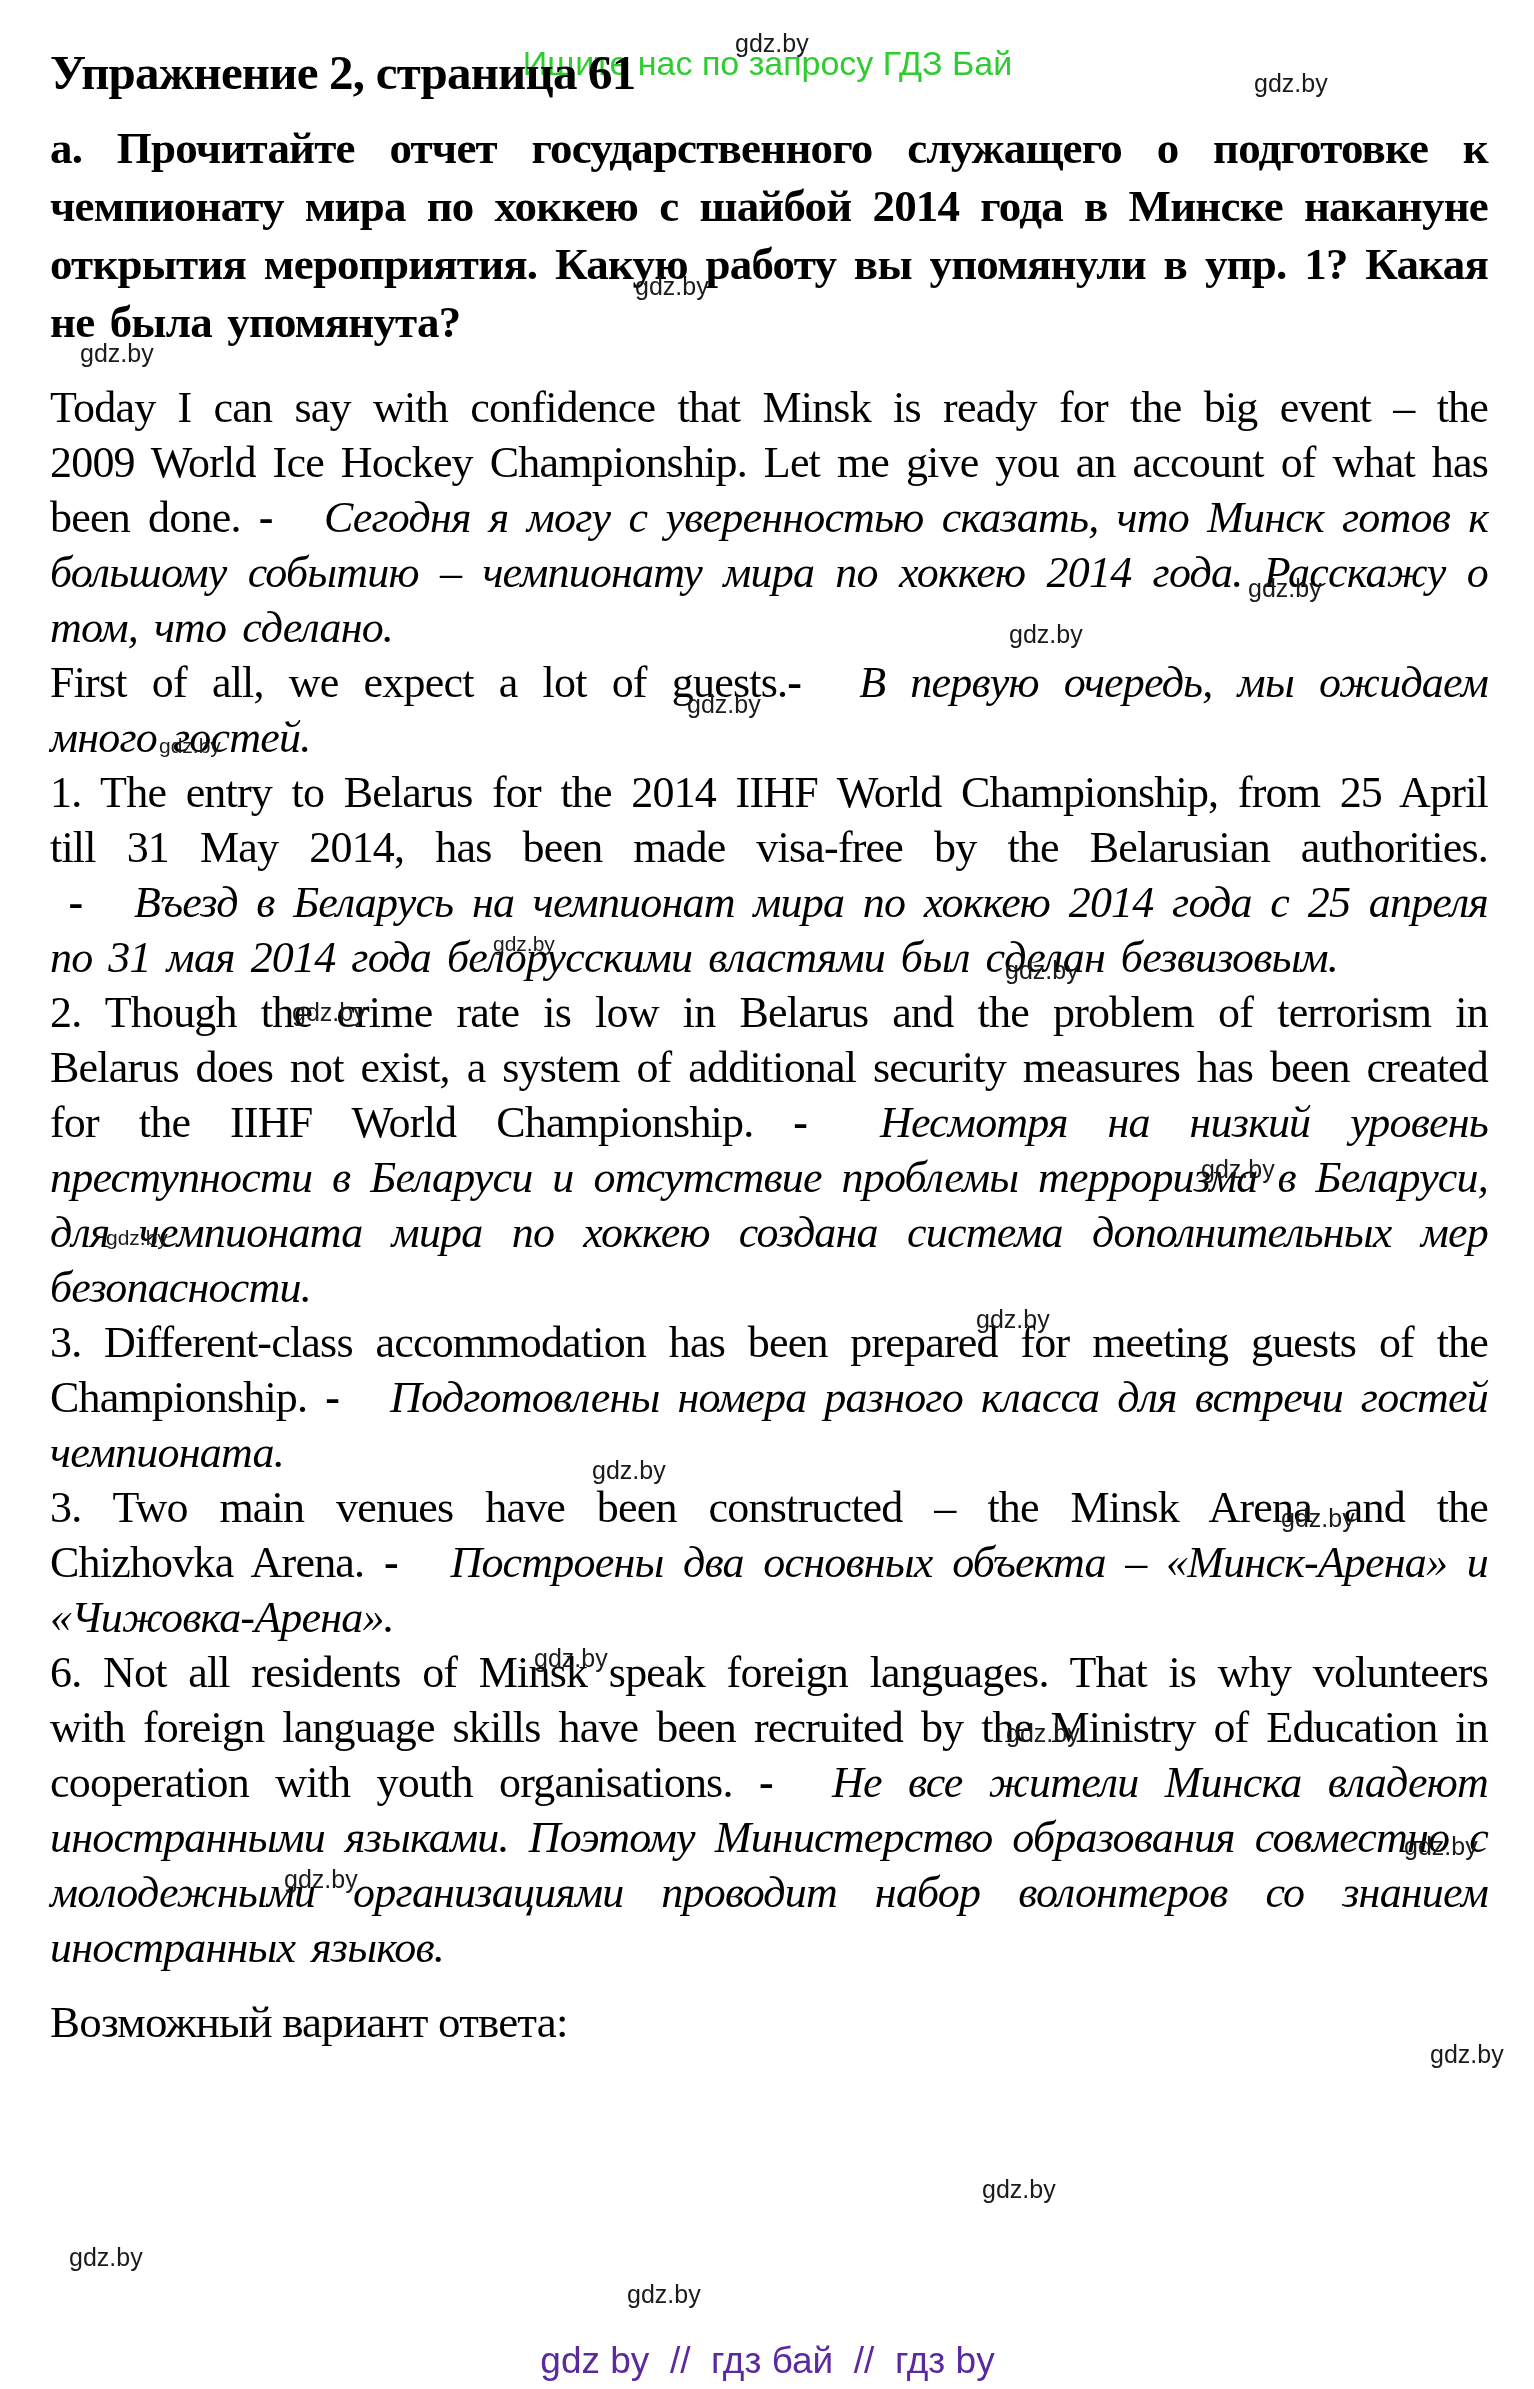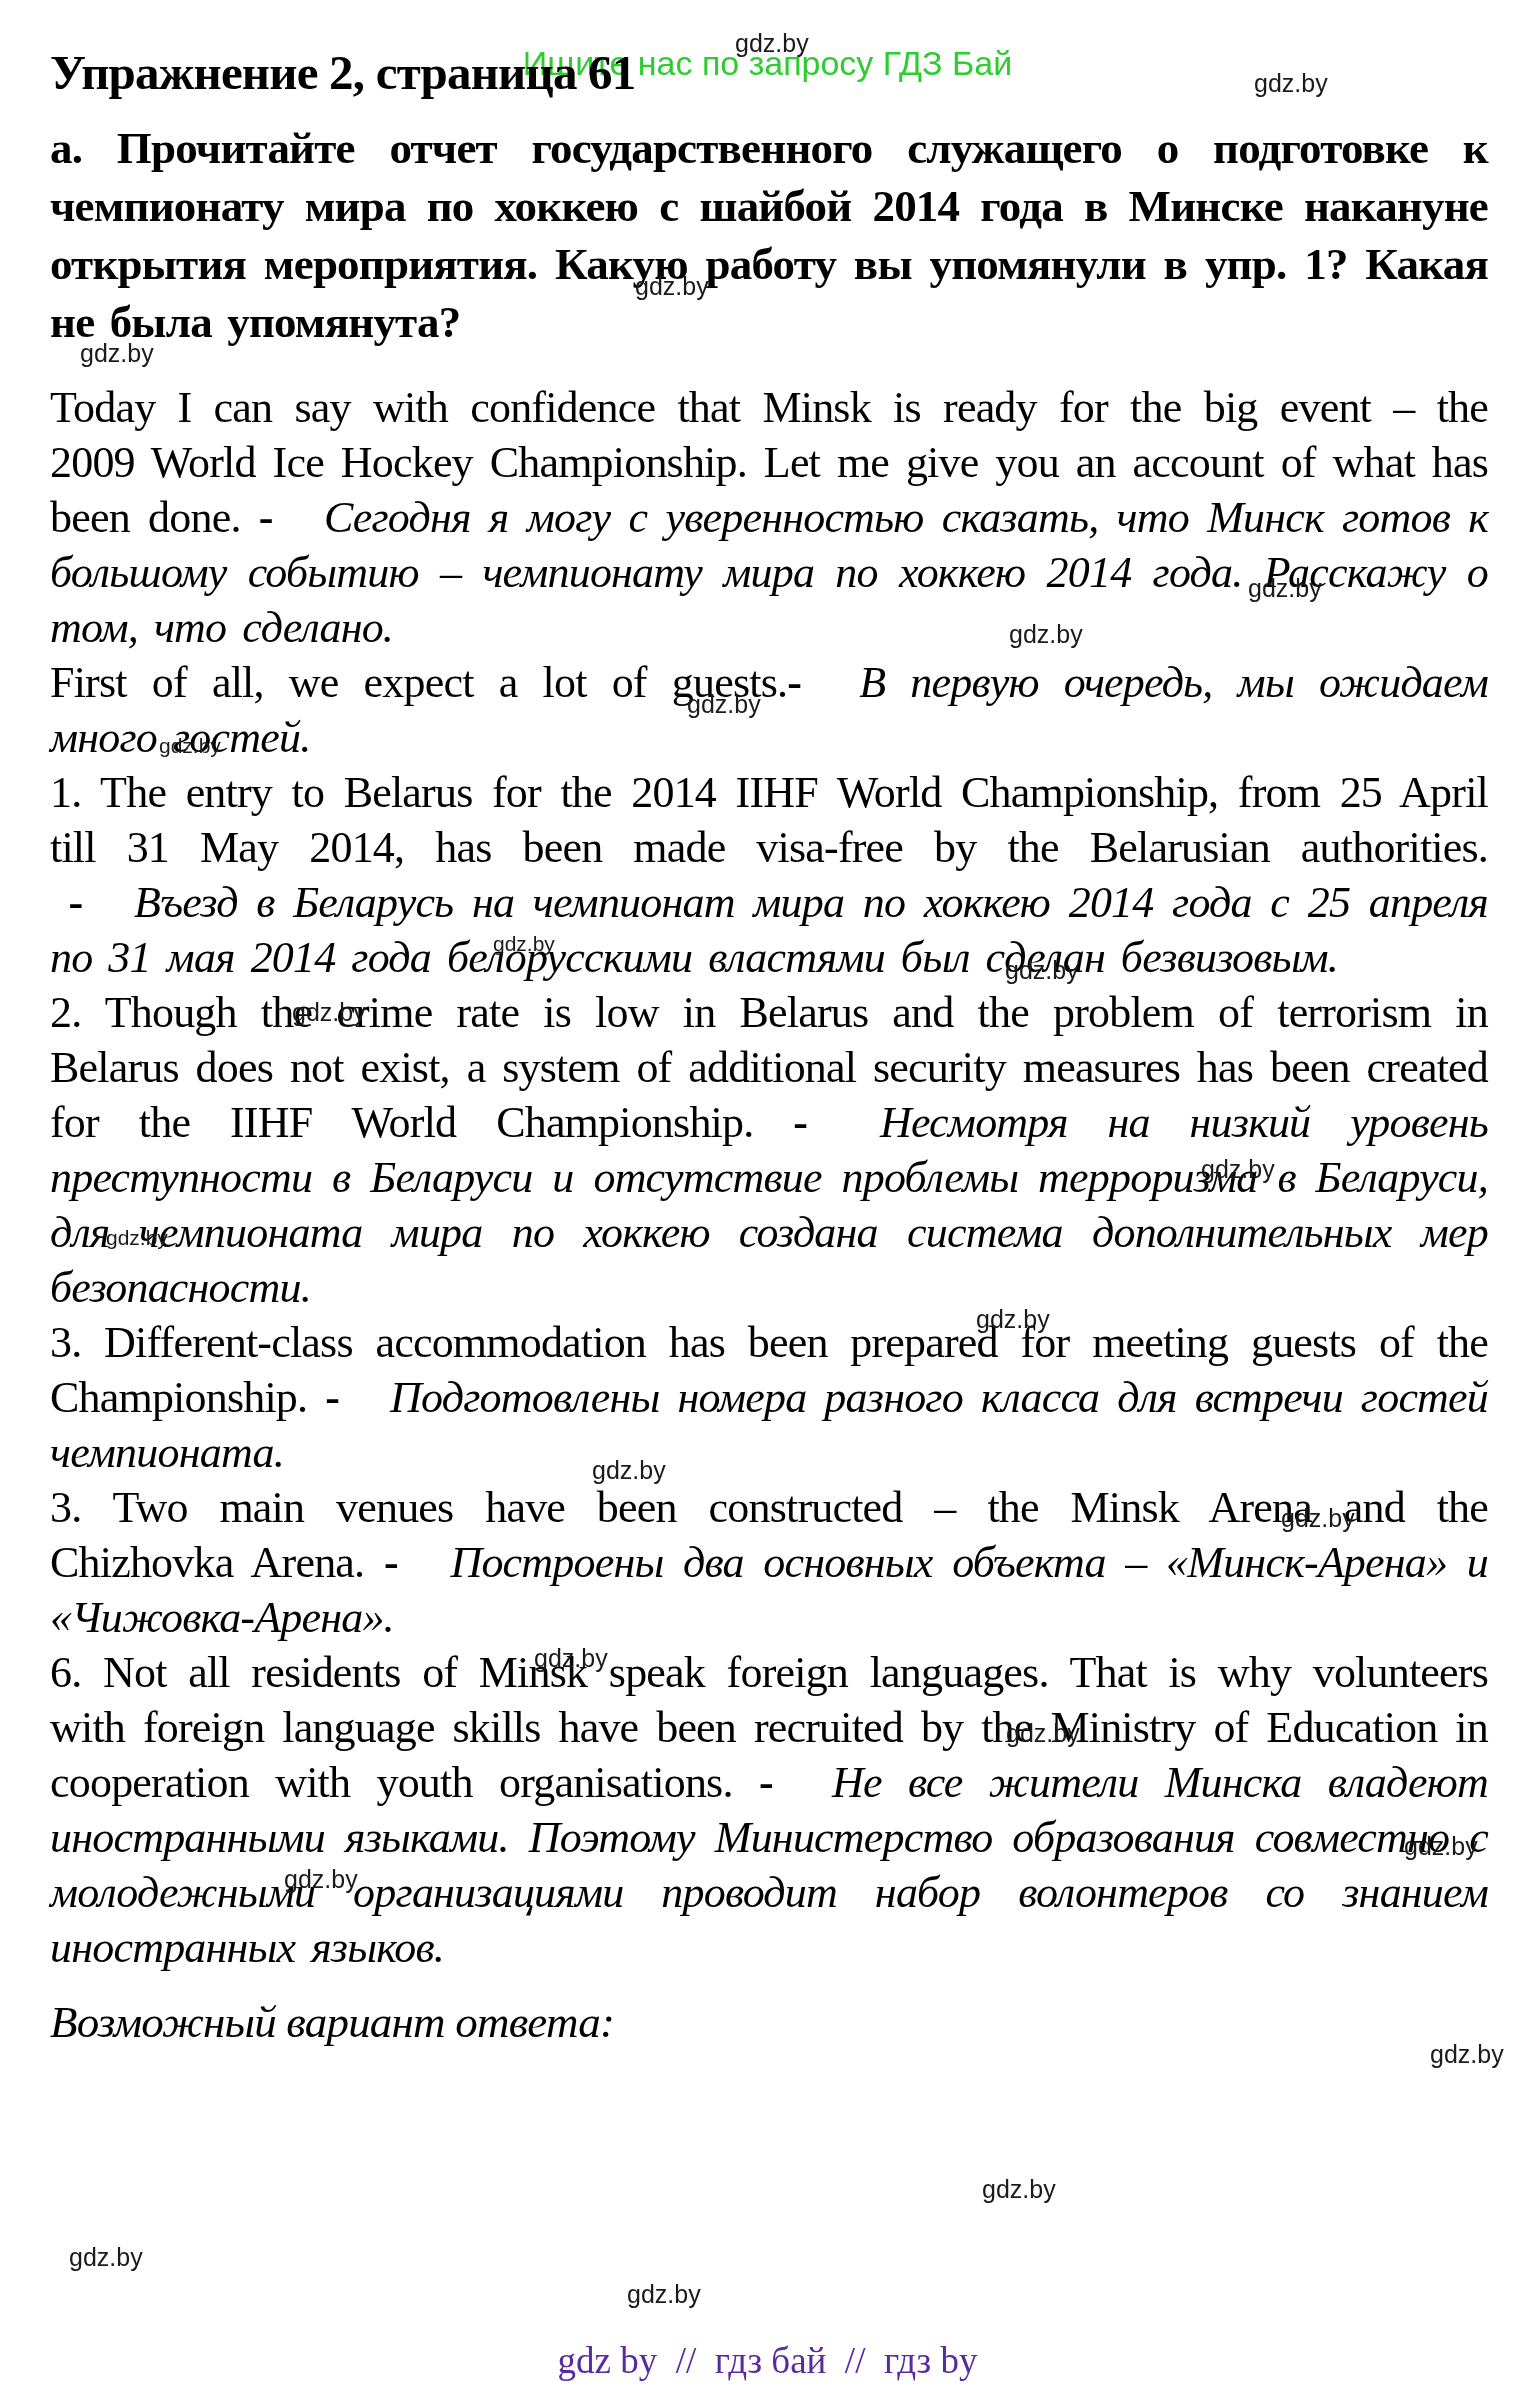--- a/index.html
+++ b/index.html
@@ -37,33 +37,33 @@
   .report{margin-top:29px;}
   .report p{
     margin:0;
     font-size:44px;line-height:55px;
     text-align:justify;word-spacing:5.7px;letter-spacing:-0.8px;
   }
   .sep{font-weight:bold;white-space:pre;}
   .ru{font-style:italic;margin-left:33px;}
   .answer{
     margin:21px 0 0 0;
-    font-size:45px;line-height:52px;letter-spacing:-0.8px;font-style:italic;
+    font-size:45px;line-height:52px;letter-spacing:-0.8px;
   }
   .wm{
     position:absolute;
     font-family:"Liberation Sans", sans-serif;
     font-size:25px;line-height:25px;color:#1b1b1b;
     white-space:nowrap;
   }
   .wm-sm{font-size:21px;line-height:21px;}
   .footer{
     position:absolute;left:0;top:2341px;width:100%;
     text-align:center;
-    font-family:Liberation Serif, serif;
+    font-family:Liberation Sans, sans-serif;
     font-size:37px;line-height:39px;
     color:var(--footer-color);
     white-space:pre;
   }
 </style>
 </head>
 <body>
 
 <div class="page">
 

